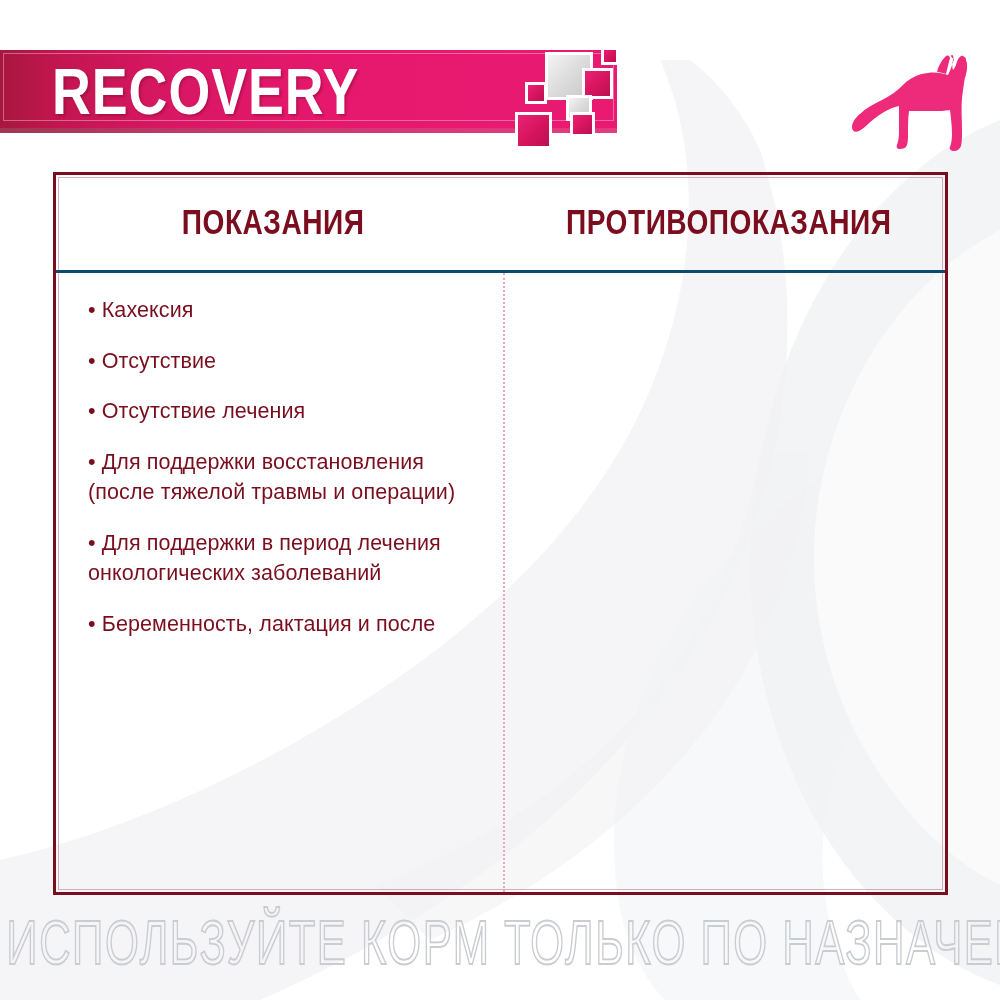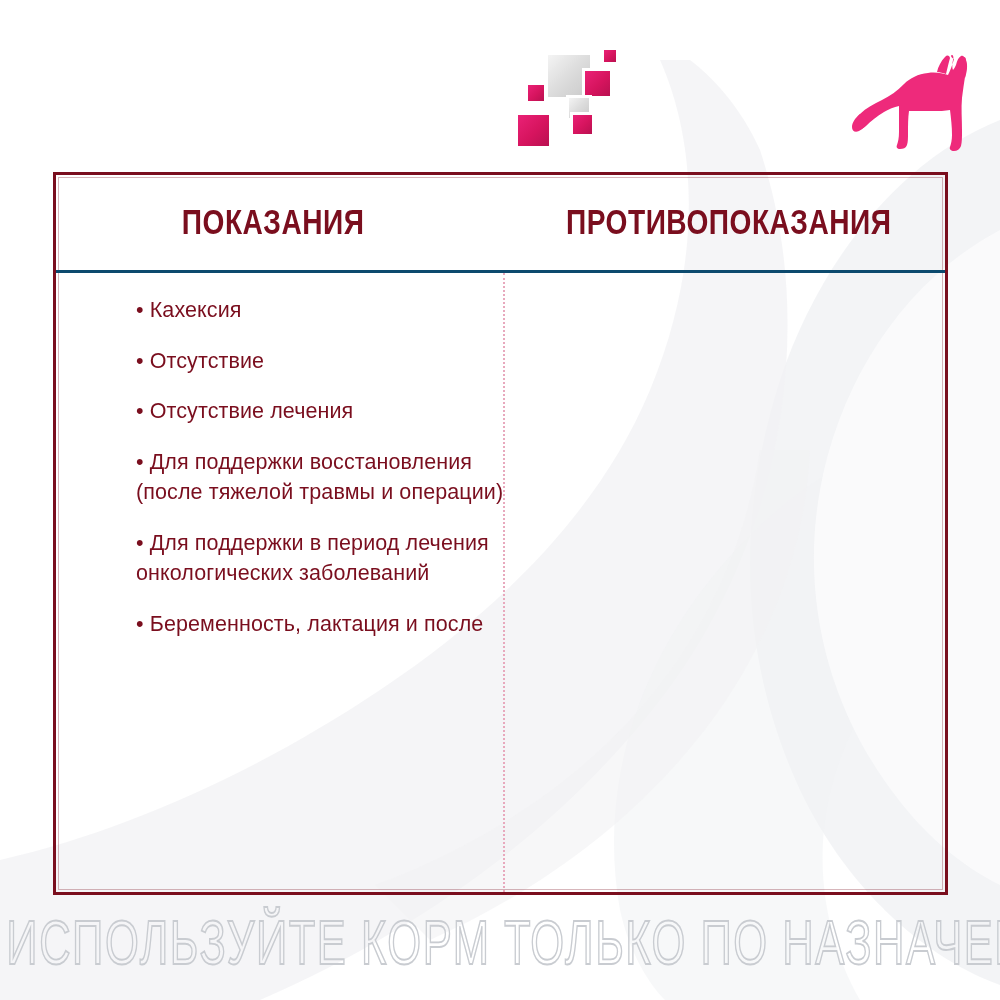--- a/index.html
+++ b/index.html
@@ -150,21 +150,20 @@
   #th-left { justify-content: center; padding-right: 16px; }
   #th-right { justify-content: center; padding-left: 6px; }
 
   #tbody {
     position: absolute;
     left: 0;
     top: 98px;
     right: 0;
     bottom: 0;
     display: flex;
-    padding-left: 48px;
   }
   .col {
     position: relative;
     box-sizing: border-box;
   }
   #col-left {
     width: 447px;
     padding: 22px 20px 0 32px;
   }
   #col-right {
@@ -222,20 +221,27 @@
       <path d="M 1000 120 C 900 160 820 260 780 380 C 735 520 740 660 800 790 C 850 895 930 960 1000 985 L 1000 120 Z" opacity="0.85"></path>
       <path d="M 660 60 C 700 150 700 270 650 390 C 600 510 500 610 380 690 C 260 770 130 830 0 860 L 0 1000 L 260 1000 C 420 930 560 830 660 700 C 780 545 820 330 760 150 C 740 105 710 75 690 60 Z" opacity="0.75"></path>
       <path d="M 980 420 C 880 430 780 490 710 580 C 630 680 600 800 620 910 C 630 955 650 985 665 1000 L 860 1000 C 820 930 810 840 840 760 C 875 665 950 600 1000 585 L 1000 420 Z" opacity="0.55"></path>
       <path d="M 430 940 C 520 900 610 840 680 760 C 760 670 805 560 810 450 L 760 450 C 745 550 700 645 630 720 C 560 795 470 850 375 885 Z" opacity="0.6"></path>
     </g>
     <g fill="#fbfbfc">
       <path d="M 1000 230 C 905 280 840 380 820 490 C 800 600 830 710 895 795 C 925 835 960 865 1000 885 Z" opacity="0.9"></path>
     </g>
   </svg>
 
+  <div id="banner">
+    <div id="banner-bar">
+      <div id="banner-bar-inner"></div>
+    </div>
+    <div id="banner-shadowline"></div>
+    <div id="banner-title"><span class="stretch">RECOVERY</span></div>
+  </div>
 
   <div style="position:absolute;left:490px;top:40px;width:170px;height:130px;z-index:4;">
     <div class="sq sq-grey" style="left:55px;top:12px;width:48px;height:48px;"></div>
     <div class="sq sq-pink" style="left:111px;top:7px;width:18px;height:18px;"></div>
     <div class="sq sq-pink" style="left:92px;top:28px;width:31px;height:31px;"></div>
     <div class="sq sq-pink" style="left:35px;top:42px;width:22px;height:22px;"></div>
     <div class="sq sq-grey" style="left:76px;top:55px;width:26px;height:26px;"></div>
     <div class="sq sq-pink" style="left:25px;top:72px;width:37px;height:37px;"></div>
     <div class="sq sq-pink" style="left:80px;top:72px;width:25px;height:25px;"></div>
   </div>

